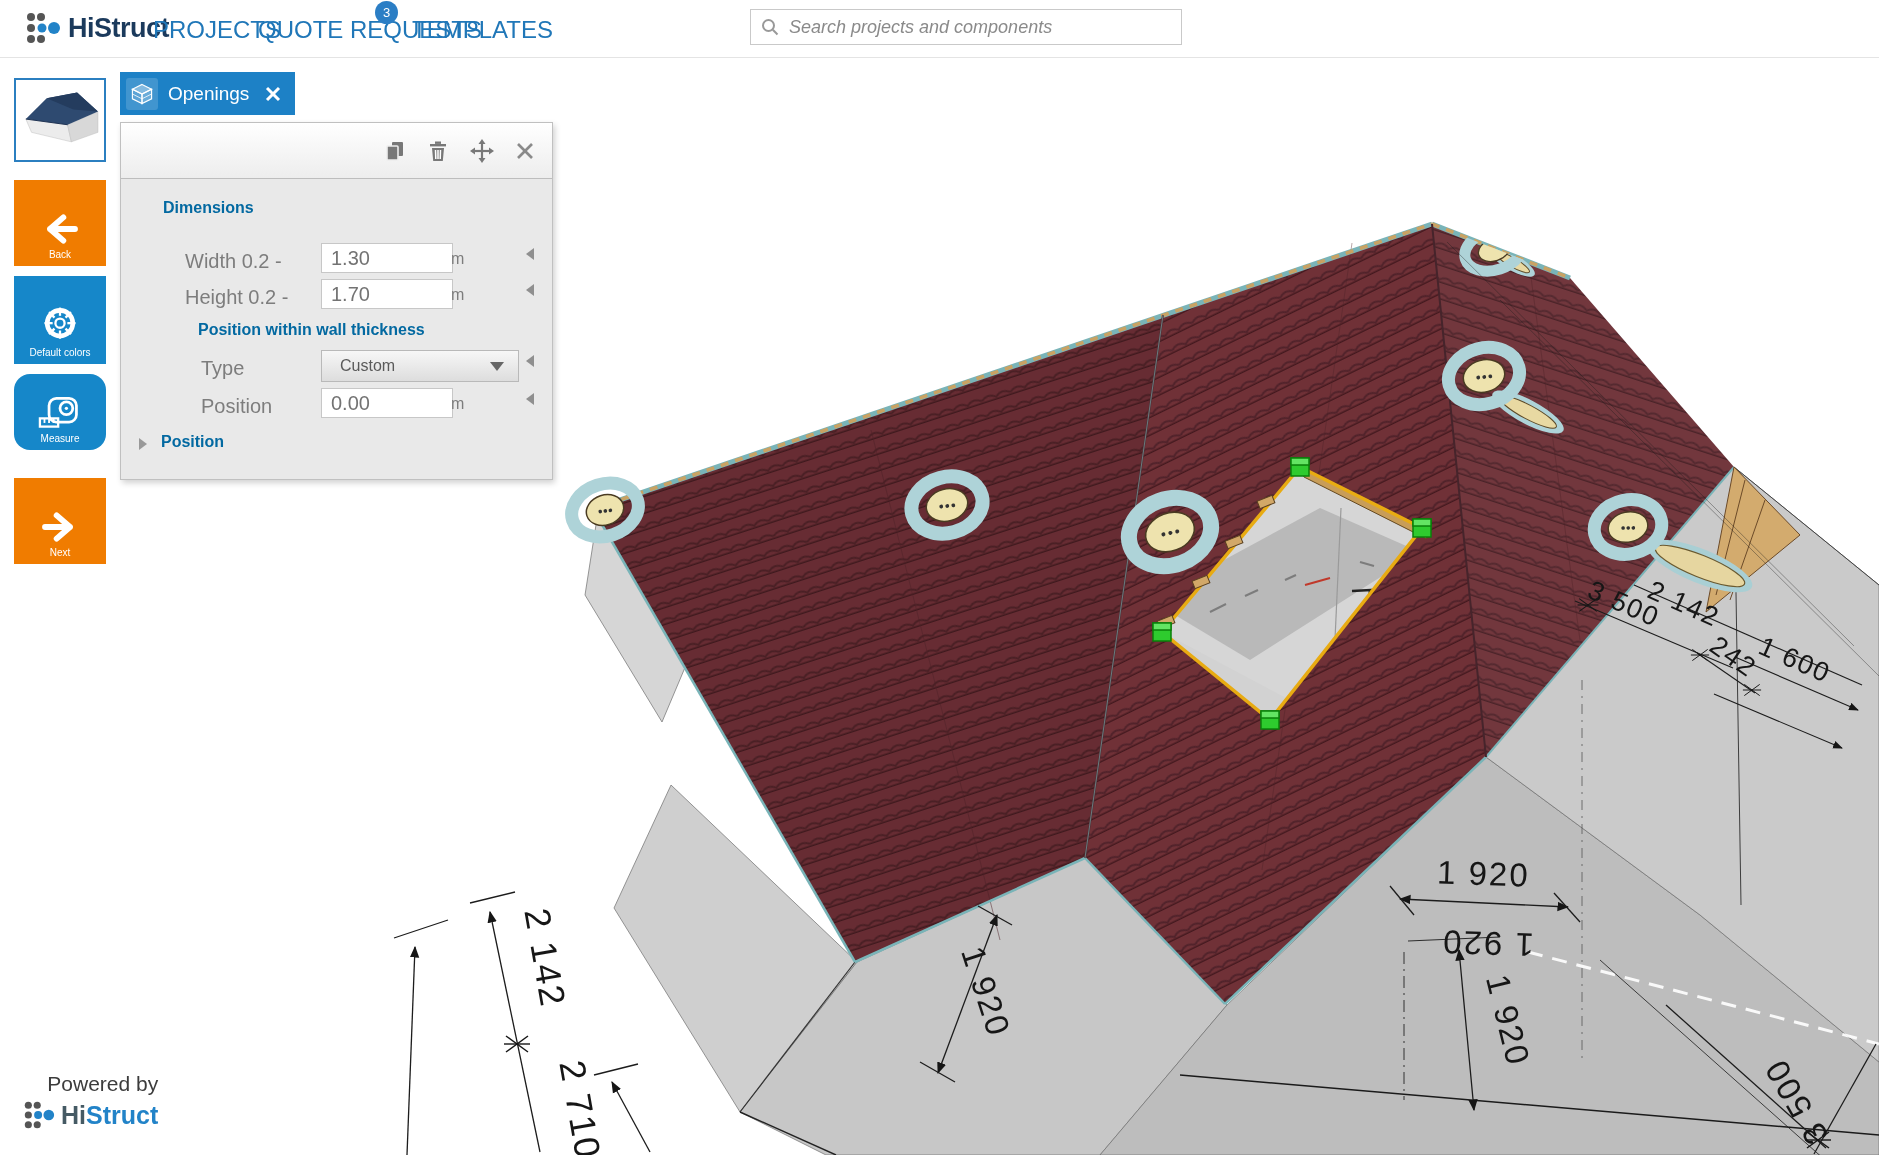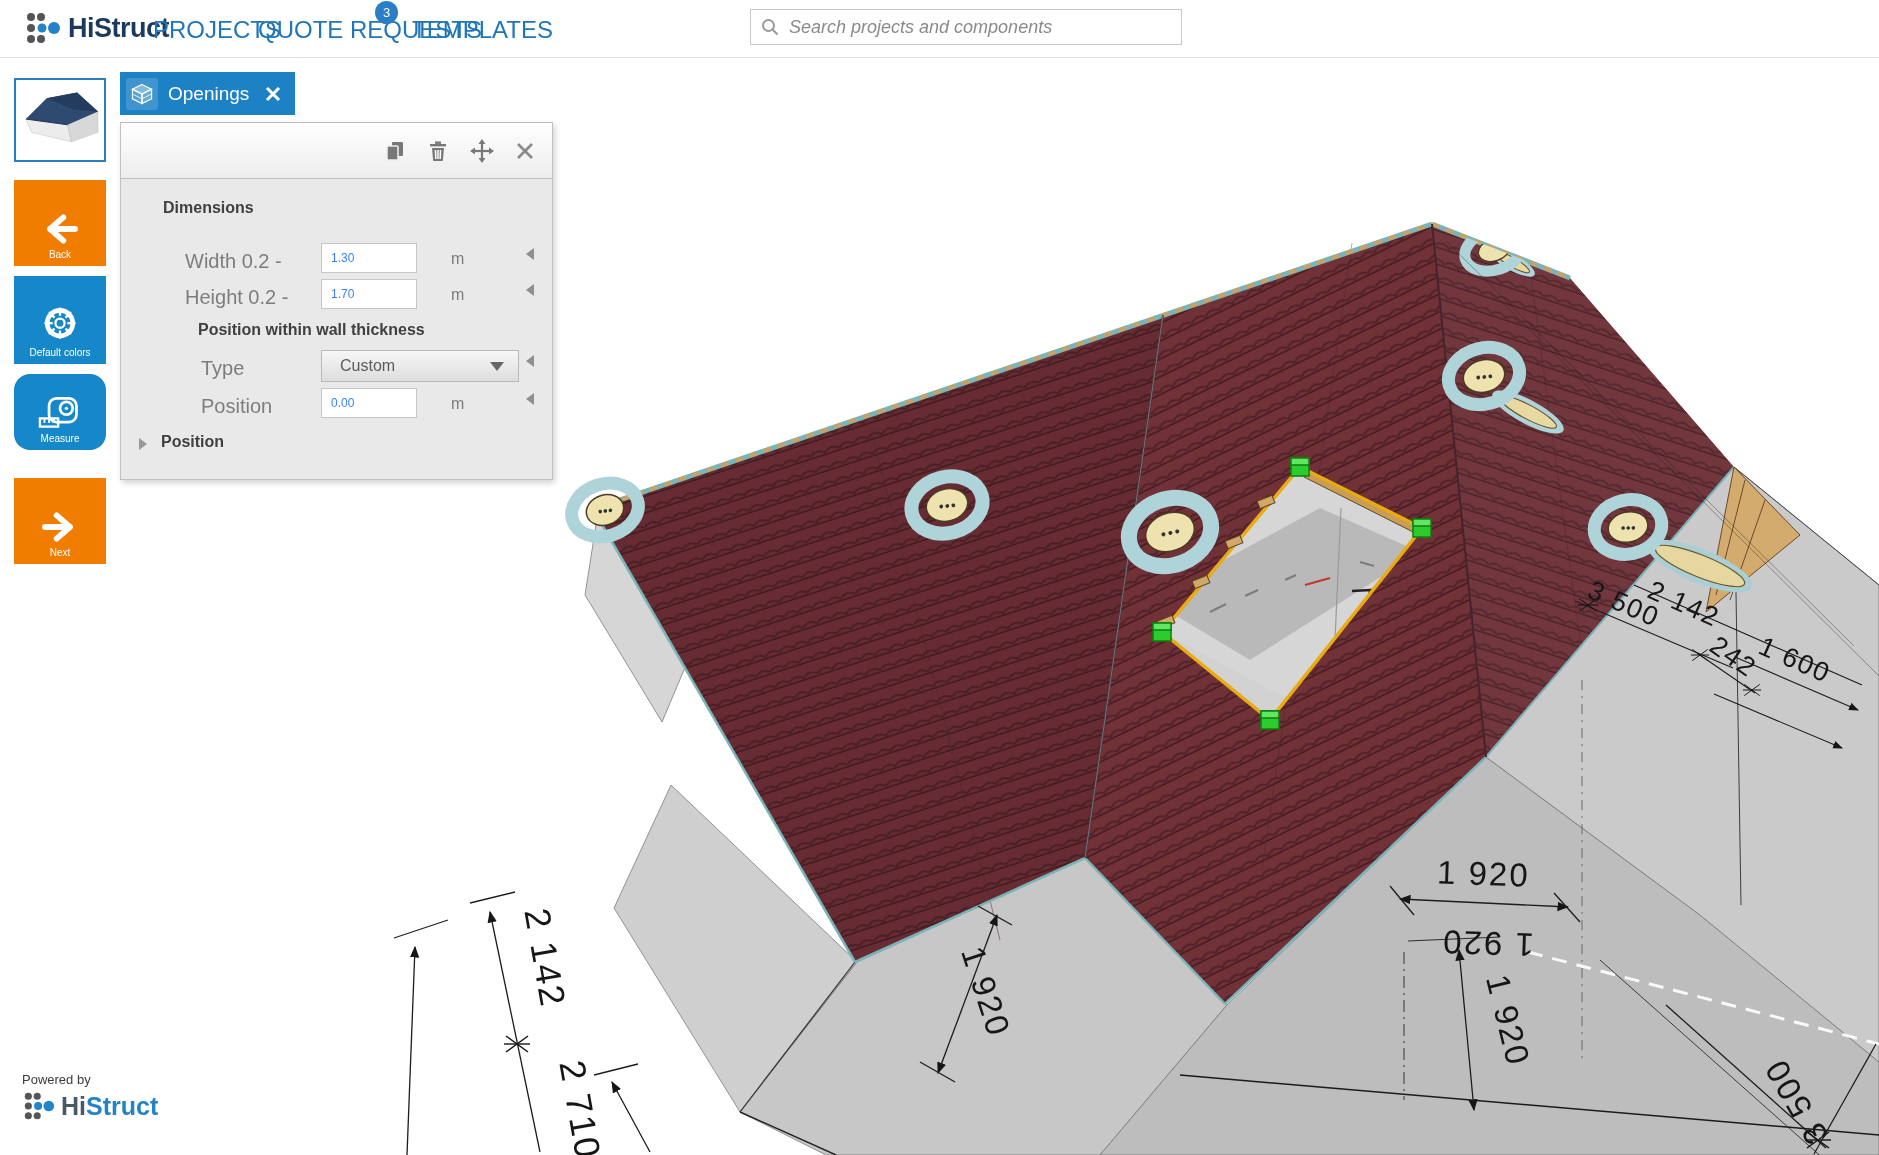--- a/index.html
+++ b/index.html
@@ -39,37 +39,37 @@
   .tab .ticon{width:32px;height:32px;background:rgba(255,255,255,.16);border-radius:3px;margin-right:10px;
     display:flex;align-items:center;justify-content:center;}
   .tab .tlabel{font-size:19px;}
   .tab .tclose{margin-left:16px;cursor:pointer;display:flex;}
   
   .panel{position:absolute;left:120px;top:122px;width:433px;height:358px;background:#e9e9e9;
     border:1px solid #c0c0c0;box-shadow:2px 3px 6px rgba(0,0,0,.18);z-index:24;box-sizing:border-box;}
   .panel-head{height:56px;background:linear-gradient(#ffffff,#ededed);border-bottom:1px solid #bdbdbd;
     display:flex;align-items:center;justify-content:flex-end;gap:22px;padding-right:18px;box-sizing:border-box;}
   .phicon{cursor:pointer;display:flex;}
-  .p-sec{position:absolute;font-size:16px;font-weight:bold;color:#404040;}
+  .p-sec{position:absolute;font-size:16px;font-weight:bold;color:#0369a1;}
   .p-lbl{position:absolute;font-size:20px;color:#7d7d7d;}
-  .p-input{position:absolute;width:96px;height:30px;border:1px solid #c7c7c7;background:#fff;
-    font-size:12px;color:#3b82f6;padding:0 0 0 9px;box-sizing:border-box;font-family:"Liberation Sans",sans-serif;outline:none;}
+  .p-input{position:absolute;width:132px;height:30px;border:1px solid #c7c7c7;background:#fff;
+    font-size:20px;color:#737373;padding:0 0 0 9px;box-sizing:border-box;font-family:"Liberation Sans",sans-serif;outline:none;}
   .p-unit{position:absolute;font-size:16px;color:#7d7d7d;}
   .tri-left{position:absolute;width:0;height:0;border-top:6px solid transparent;border-bottom:6px solid transparent;
     border-right:8px solid #8f8f8f;cursor:pointer;}
   .dropdown{position:absolute;width:198px;height:32px;border:1px solid #b9b9b9;
     background:linear-gradient(#f7f7f7,#dddddd);display:flex;align-items:center;box-sizing:border-box;
     padding-left:18px;font-size:16px;color:#5a5a5a;cursor:pointer;}
   .dropdown .dd-arrow{position:absolute;right:14px;width:0;height:0;border-left:7px solid transparent;
     border-right:7px solid transparent;border-top:9px solid #666;}
   .tri-right{position:absolute;width:0;height:0;border-top:6px solid transparent;border-bottom:6px solid transparent;
     border-left:8px solid #999;cursor:pointer;}
   
   .powered{position:absolute;left:22px;top:1072px;z-index:20;}
-  .powered .ptext{font-size:13px;color:#3c3c3c;}
+  .powered .ptext{font-size:21px;color:#3c3c3c;text-align:right;}
   .powered .prow{display:flex;align-items:center;gap:5px;margin-top:3px;}
   .powered .pbrand{font-size:25px;font-weight:bold;}
   .powered .hi{color:#455a64;}
   .powered .struct{color:#2283c8;}
   
   .scene{position:absolute;left:0;top:0;width:1879px;height:1155px;z-index:1;}
   .dim-lg{font-size:36px;letter-spacing:2px;fill:#161616;}
   .dim-md{font-size:33px;letter-spacing:2px;fill:#161616;}
   .dim-sm{font-size:27px;letter-spacing:1.5px;fill:#161616;}
   text{font-family:"Liberation Sans",sans-serif;}

